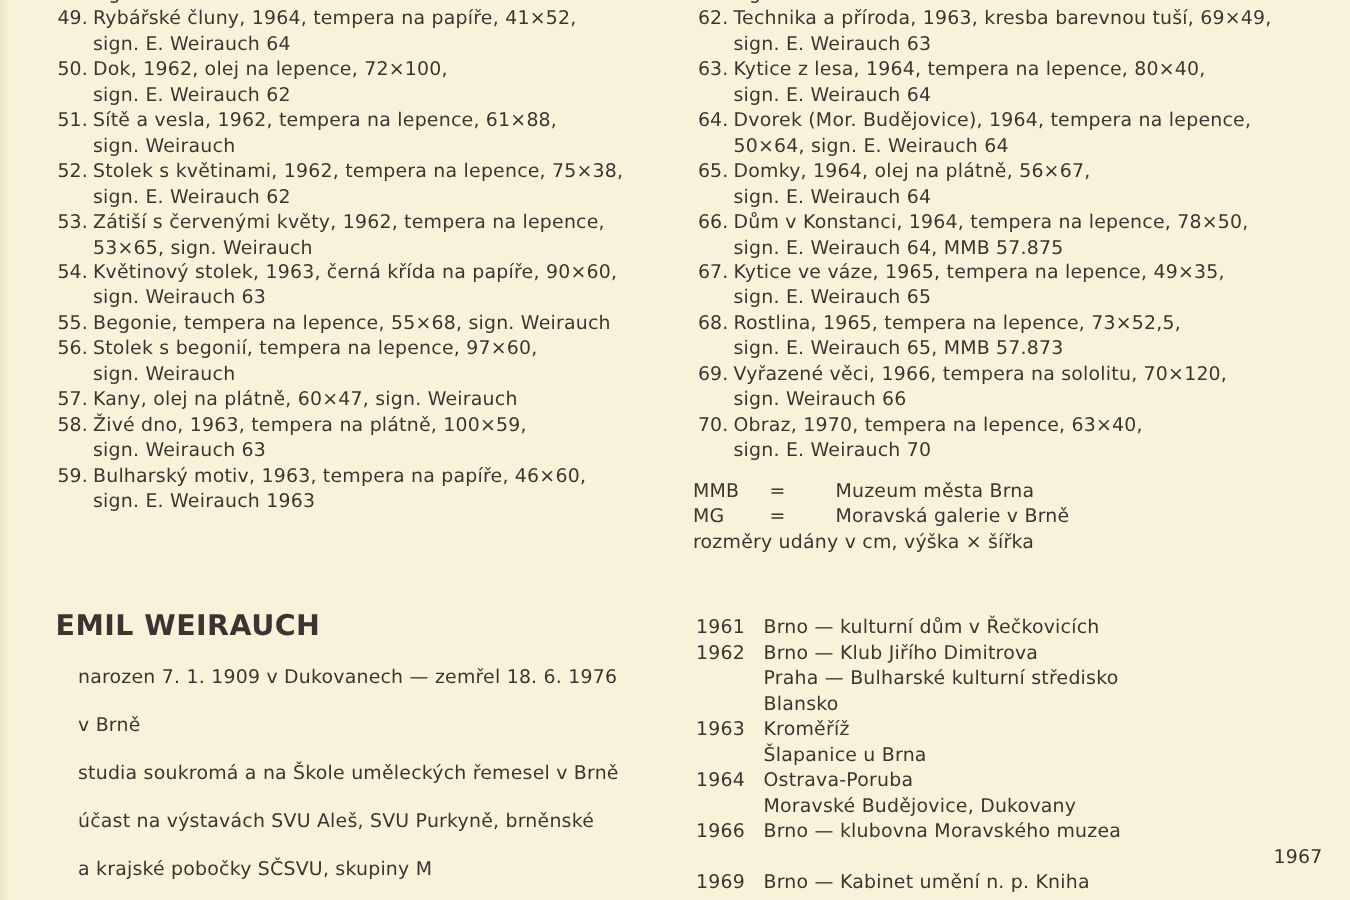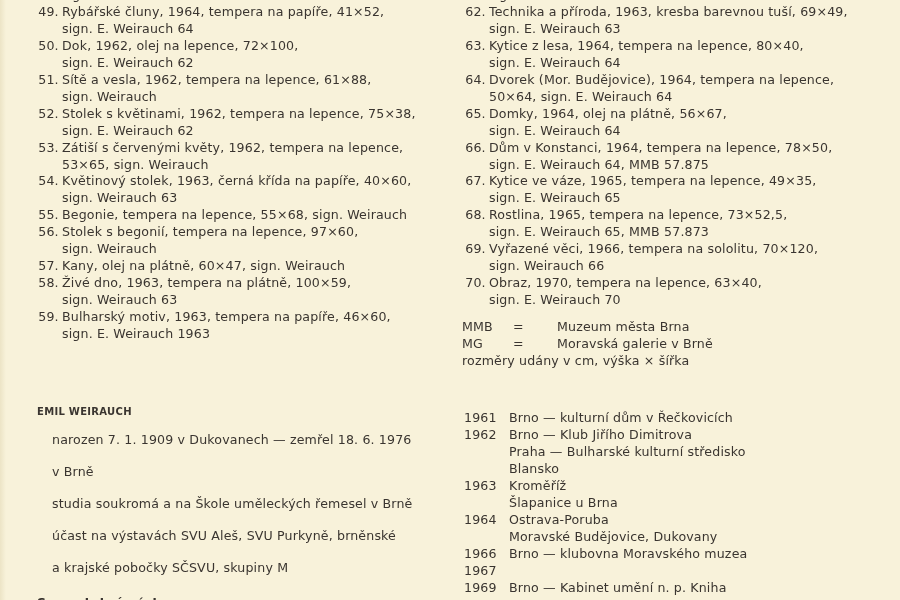--- a/index.html
+++ b/index.html
@@ -17,24 +17,24 @@
   .cat-right { left: 462px; top: -13px; width: 430px; }
   .entry { display: flex; line-height: 16.95px; }
   .entry .num { width: 27px; flex: none; text-align: center; }
   .entry .txt { flex: 1; }
   .cat-right .entry .num { width: 27px; }
   .legend { position: absolute; left: 462px; top: 318px; line-height: 17px; }
   .legend .row { display: flex; gap: 16px; }
   .legend .abbr { width: 35px; }
   .legend .eq { width: 28px; }
   .bio { position: absolute; left: 37px; top: 406px; width: 420px; }
-  .bio h2 { margin: 0 0 7px 0; font-size: 10px; font-weight: bold; letter-spacing: 0.3px; }
+  .bio h2 { margin: 0 0 7px 0; font-size: 19px; font-weight: bold; letter-spacing: 0.3px; }
   .bio p { margin: 15px; line-height: 16.9px; }
   .bio h3 { margin: 18px 0 9px 0; font-size: 12.6px; font-weight: bold; }
-  .exh { display: flex; line-height: 17px; }
+  .exh { display: flex; line-height: 17px; justify-content: flex-end; }
   .exh .yr { flex: none; }
   .exh .place { flex: 1; }
   .exh-left .yr { width: 45px; }
   .exh-left .yr.wide { width: 82px; }
   .exh-right { position: absolute; left: 464px; top: 409px; width: 430px; }
   .exh-right .yr { width: 45px; }
 </style>
 </head>
 <body>
 
@@ -80,21 +80,21 @@
     <div class="entry">
       <span class="num">53.</span>
       <span class="txt">Zátiší s červenými květy, 1962, tempera na lepence,</span>
     </div>
     <div class="entry">
       <span class="num"></span>
       <span class="txt">53×65, sign. Weirauch</span>
     </div>
     <div class="entry">
       <span class="num">54.</span>
-      <span class="txt">Květinový stolek, 1963, černá křída na papíře, 40×60,</span>
+      <span class="txt">Květinový stolek, 1963, černá křída na papíře, 90×60,</span>
     </div>
     <div class="entry">
       <span class="num"></span>
       <span class="txt">sign. Weirauch 63</span>
     </div>
     <div class="entry">
       <span class="num">55.</span>
       <span class="txt">Begonie, tempera na lepence, 55×68, sign. Weirauch</span>
     </div>
     <div class="entry">

